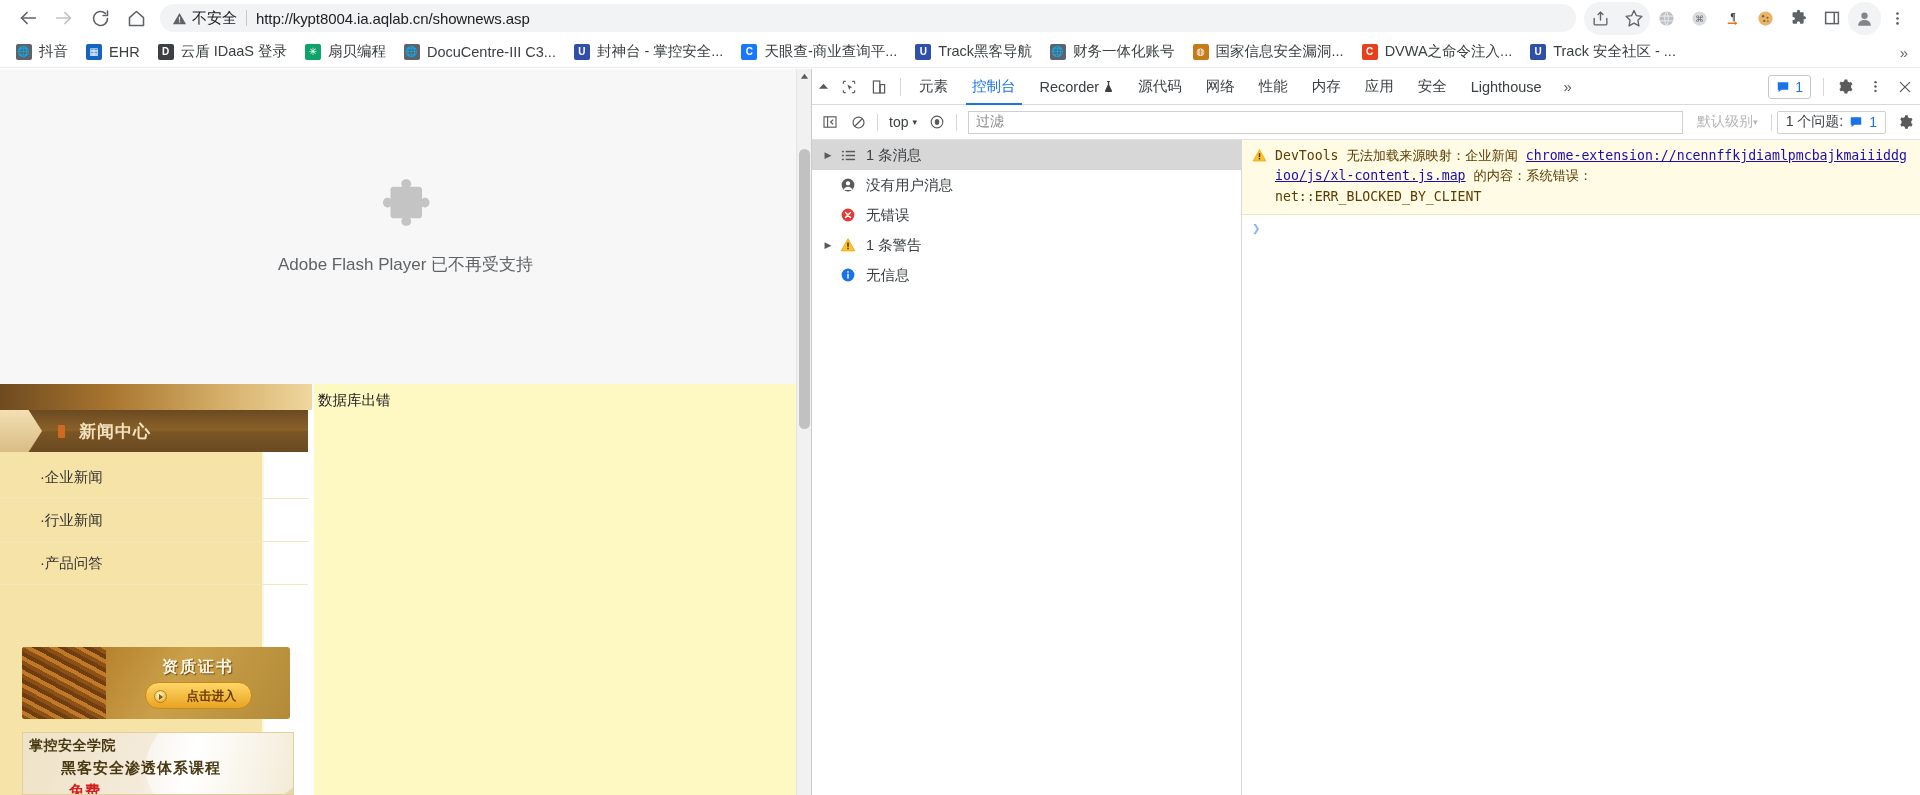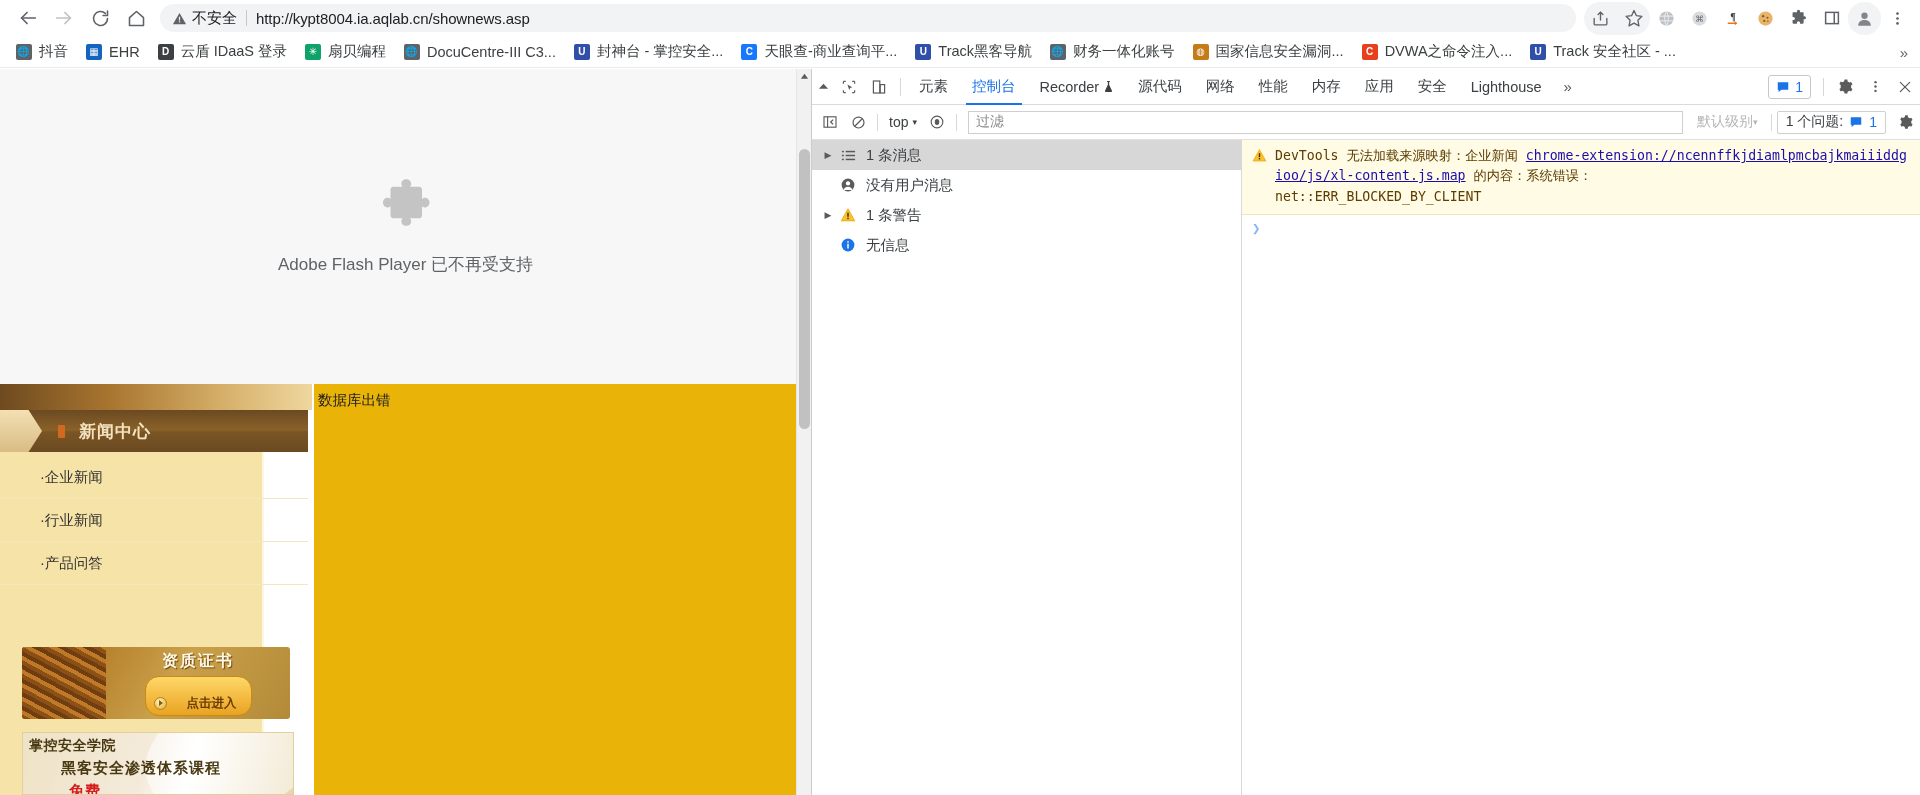--- a/index.html
+++ b/index.html
@@ -134,21 +134,21 @@
   }
   .cert-right { flex: 1; display: flex; flex-direction: column; align-items: center; justify-content: space-between; }
   .cert-title {
     font-size: 16px; font-weight: bold; color: #fff8e2; letter-spacing: 2px;
     text-shadow: 1px 1px 1px #6b4511; margin-bottom: 4px;
   }
   .cert-btn {
     display: flex; align-items: center; gap: 20px;
     background: linear-gradient(to bottom, #ffd768, #e9a322);
     border: 1px solid #c98a16; border-radius: 14px;
-    padding: 18px 14px 3px 8px;
+    padding: 5px 14px 3px 8px;
   }
   .cert-btn-dot {
     width: 13px; height: 13px; border-radius: 50%;
     background: radial-gradient(circle at 40% 35%, #fff6cf, #e0a41c);
     border: 1px solid #b8830f; flex: none;
     display: flex; align-items: center; justify-content: center;
   }
   .cert-btn-dot::after {
     content: ""; border-left: 4px solid #8a5c08;
     border-top: 3px solid transparent; border-bottom: 3px solid transparent;
@@ -176,21 +176,21 @@
     margin: 4px 0 0 38px; letter-spacing: 1px;
   }
   .edu-t3 {
     position: relative; z-index: 2; font-size: 15px; font-weight: bold;
     margin: 4px 0 0 46px; letter-spacing: 1px; color: #4a3a14;
   }
   .edu-red { color: #d61c1c; }
 
   .site-right {
     position: absolute; left: 314px; top: 0; width: 552px; height: 411px;
-    background: #eab308;
+    background: #fef9c3;
   }
   .db-error {
     position: absolute; left: 4px; top: 7px;
     font-size: 14.5px; color: #222;
   }
 
   
   .page-scrollbar {
     position: absolute; left: 796px; top: 69px; width: 15px; height: 726px;
     background: #f1f1f1; border-left: 1px solid #e5e5e5;
@@ -706,20 +706,30 @@
           <span class="sb-icon">
             <svg class="ico-svg" width="16" height="16" viewBox="0 0 20 20">
                 <circle cx="10" cy="10" r="8" fill="#5a5a5a"></circle>
                 <circle cx="10" cy="8" r="2.7" fill="#fff"></circle>
                 <path d="M4.6 16.4a5.6 5.6 0 0 1 10.8 0z" fill="#fff"></path>
               </svg>
           </span>
           <span class="sb-label">没有用户消息</span>
         </div>
 
+        <div class="sb-row">
+          <span class="sb-tri"></span>
+          <span class="sb-icon">
+            <svg class="ico-svg" width="16" height="16" viewBox="0 0 20 20">
+                <circle cx="10" cy="10" r="8" fill="#e53935"></circle>
+                <path d="M6.9 6.9l6.2 6.2M13.1 6.9l-6.2 6.2" stroke="#fff" stroke-width="1.9" stroke-linecap="round"></path>
+              </svg>
+          </span>
+          <span class="sb-label">无错误</span>
+        </div>
 
         <div class="sb-row">
           <span class="sb-tri">▶</span>
           <span class="sb-icon">
             <svg class="ico-svg" width="16" height="16" viewBox="0 0 20 20">
                 <path d="M10 2 L18.6 17.4 H1.4 Z" fill="#fbc02d" stroke="#e0a400" stroke-width="0.8"></path>
                 <rect x="9.1" y="7" width="1.8" height="5.2" fill="#3c2c00"></rect>
                 <rect x="9.1" y="13.4" width="1.8" height="1.8" fill="#3c2c00"></rect>
               </svg>
           </span>

